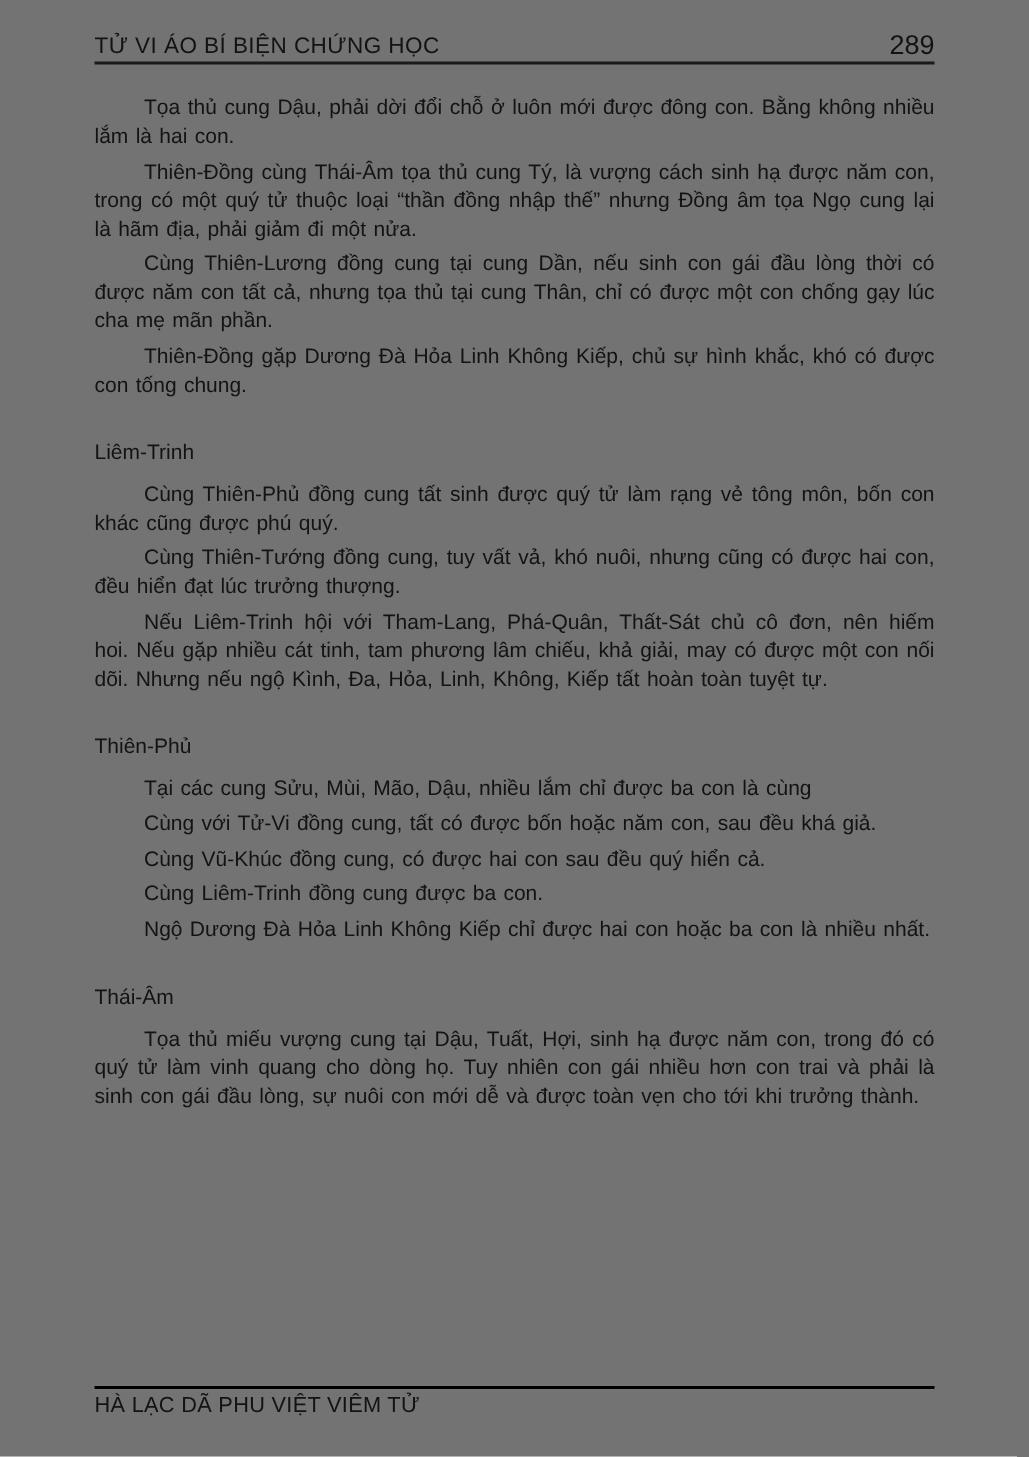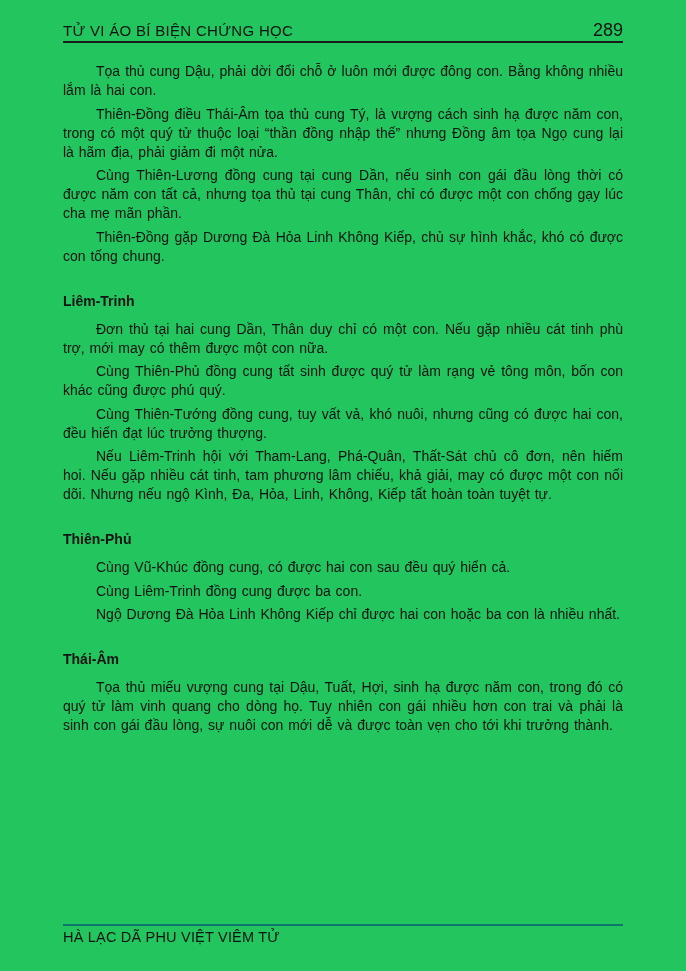--- a/index.html
+++ b/index.html
@@ -1,21 +1,21 @@
 <!DOCTYPE html>
 <html><head>
 <meta charset="utf-8">
 <style>
   * { margin: 0; padding: 0; box-sizing: border-box; }
   html, body { background: #e8e8e8; }
   .page {
     position: relative;
     width: 686px;
     height: 971px;
-    background: #22c55e;
+    background: #737373;
     font-family: "Liberation Sans", sans-serif;
     color: #131313;
     margin: 0 auto;
     overflow: hidden;
   }
   .margins {
     padding: 0 63px;
   }
   .header {
     display: flex;
@@ -41,63 +41,64 @@
     line-height: 19px;
     text-align: justify;
   }
   .content p {
     text-indent: 33px;
     margin-bottom: 4.5px;
     word-spacing: 1px;
   }
   .section-heading {
     font-size: 14px;
-    font-weight: bold;
+    font-weight: normal;
     margin: 26px 0 9px 0;
   }
   .footer {
     position: absolute;
     left: 63px;
     right: 63px;
     top: 924px;
-    border-top: 2px solid #0f766e;
+    border-top: 2px solid #000000;
     padding-top: 3px;
     font-size: 14.5px;
     letter-spacing: 0.2px;
   }
 </style>
 </head>
 <body>
 
 <div class="page">
   <div class="margins">
     <div class="header">
       <span class="header-title">TỬ VI ÁO BÍ BIỆN CHỨNG HỌC</span>
       <span class="page-number">289</span>
     </div>
 
     <div class="content">
 
       <div>
         <p>Tọa thủ cung Dậu, phải dời đổi chỗ ở luôn mới được đông con. Bằng không nhiều lắm là hai con.</p>
-        <p>Thiên-Đồng điều Thái-Âm tọa thủ cung Tý, là vượng cách sinh hạ được năm con, trong có một quý tử thuộc loại “thần đồng nhập thế” nhưng Đồng âm tọa Ngọ cung lại là hãm địa, phải giảm đi một nửa.</p>
+        <p>Thiên-Đồng cùng Thái-Âm tọa thủ cung Tý, là vượng cách sinh hạ được năm con, trong có một quý tử thuộc loại “thần đồng nhập thế” nhưng Đồng âm tọa Ngọ cung lại là hãm địa, phải giảm đi một nửa.</p>
         <p>Cùng Thiên-Lương đồng cung tại cung Dần, nếu sinh con gái đầu lòng thời có được năm con tất cả, nhưng tọa thủ tại cung Thân, chỉ có được một con chống gạy lúc cha mẹ mãn phần.</p>
         <p>Thiên-Đồng gặp Dương Đà Hỏa Linh Không Kiếp, chủ sự hình khắc, khó có được con tống chung.</p>
       </div>
 
       <div>
         <div class="section-heading">Liêm-Trinh</div>
-        <p>Đơn thủ tại hai cung Dần, Thân duy chỉ có một con. Nếu gặp nhiều cát tinh phù trợ, mới may có thêm được một con nữa.</p>
         <p>Cùng Thiên-Phủ đồng cung tất sinh được quý tử làm rạng vẻ tông môn, bốn con khác cũng được phú quý.</p>
         <p>Cùng Thiên-Tướng đồng cung, tuy vất vả, khó nuôi, nhưng cũng có được hai con, đều hiển đạt lúc trưởng thượng.</p>
         <p>Nếu Liêm-Trinh hội với Tham-Lang, Phá-Quân, Thất-Sát chủ cô đơn, nên hiếm hoi. Nếu gặp nhiều cát tinh, tam phương lâm chiếu, khả giải, may có được một con nối dõi. Nhưng nếu ngộ Kình, Đa, Hỏa, Linh, Không, Kiếp tất hoàn toàn tuyệt tự.</p>
       </div>
 
       <div>
         <div class="section-heading">Thiên-Phủ</div>
+        <p>Tại các cung Sửu, Mùi, Mão, Dậu, nhiều lắm chỉ được ba con là cùng</p>
+        <p>Cùng với Tử-Vi đồng cung, tất có được bốn hoặc năm con, sau đều khá giả.</p>
         <p>Cùng Vũ-Khúc đồng cung, có được hai con sau đều quý hiển cả.</p>
         <p>Cùng Liêm-Trinh đồng cung được ba con.</p>
         <p>Ngộ Dương Đà Hỏa Linh Không Kiếp chỉ được hai con hoặc ba con là nhiều nhất.</p>
       </div>
 
       <div>
         <div class="section-heading">Thái-Âm</div>
         <p>Tọa thủ miếu vượng cung tại Dậu, Tuất, Hợi, sinh hạ được năm con, trong đó có quý tử làm vinh quang cho dòng họ. Tuy nhiên con gái nhiều hơn con trai và phải là sinh con gái đầu lòng, sự nuôi con mới dễ và được toàn vẹn cho tới khi trưởng thành.</p>
       </div>
 

